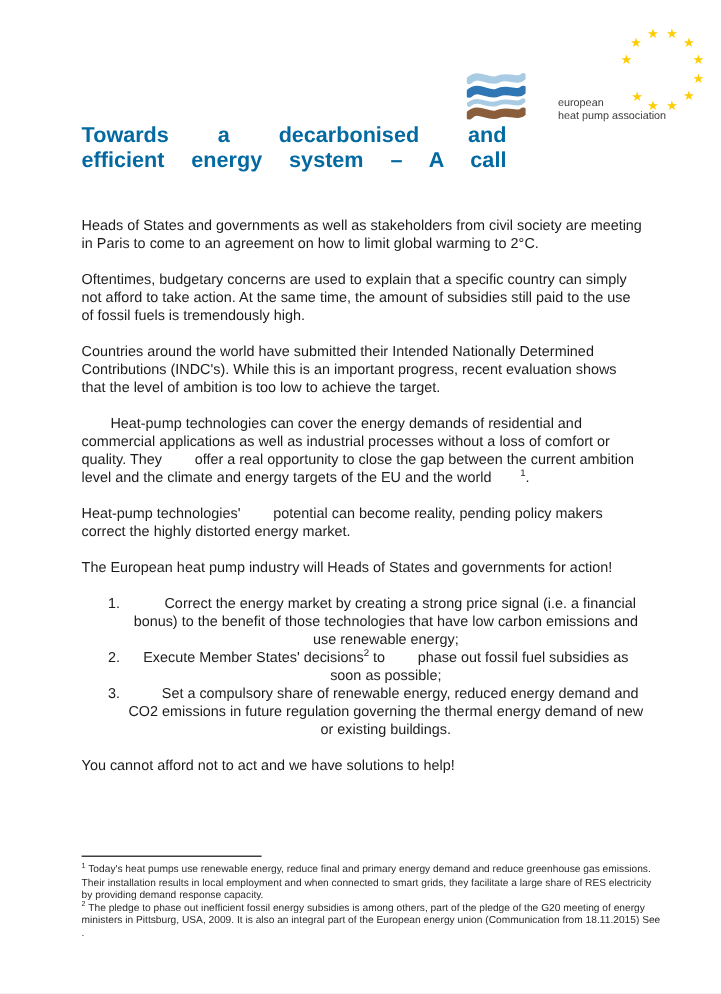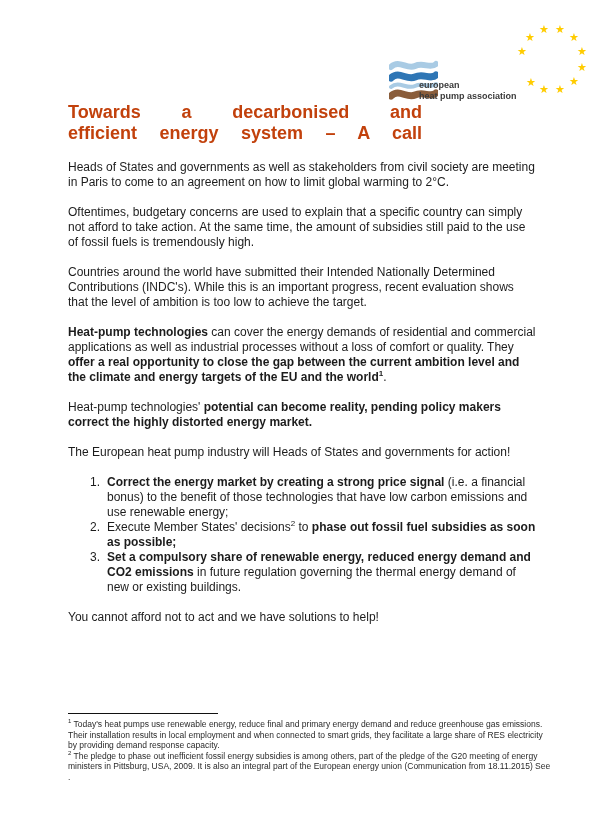--- a/index.html
+++ b/index.html
@@ -14,47 +14,47 @@
   }
   
   .logo{position:absolute;left:0;top:0;width:601px;height:130px;}
   .logo-waves{position:absolute;left:389px;top:57px;}
   .logo-brand{
     position:absolute;left:436px;top:40px;
     font-size:37px;font-weight:bold;letter-spacing:.5px;line-height:37px;
     color:var(--brand_blue,#1e4fa1);
   }
   .logo-sub{
-    position:absolute;left:419px;top:80px;
-    font-size:9px;font-weight:700;line-height:11px;color:#3b3b3b;
+    position:absolute;left:465px;top:80px;
+    font-size:9px;font-weight:400;line-height:11px;color:#3b3b3b;
   }
   .eu-star{
     position:absolute;
     font-size:11px;line-height:11px;
     color:var(--star_gold,#ffcc00);
     transform:translate(-50%,-50%);
   }
   
   .title{
     position:absolute;left:68px;top:102px;width:354px;
-    font-size:18px;font-weight:bold;line-height:21px;color:#c2410c;
+    font-size:18px;font-weight:bold;line-height:21px;color:#0369a1;
   }
   .title .jline{text-align:justify;text-align-last:justify;}
   
   .body{
-    position:absolute;left:68px;top:160px;width:468px;
+    position:absolute;left:68px;top:181px;width:468px;
     font-size:12px;line-height:15px;
   }
   .body p{margin:0 0 15px 0;}
-  .body b, .body .b{font-weight:bold;}
+  .body b, .body .b{font-weight:normal;margin-left:24px;}
   sup{font-size:8px;line-height:0;}
   ol.actions{list-style:none;margin:0 0 15px 0;padding:0;}
   ol.actions li{display:flex;margin-left:22px;}
   ol.actions .num{width:17px;flex:0 0 17px;}
-  ol.actions .li-content{flex:1;}
+  ol.actions .li-content{flex:1;text-align:center;}
   
   .footnotes{
     position:absolute;left:68px;top:713px;width:484px;
     font-size:8.5px;line-height:10.5px;color:#2a2a2a;
   }
   .fn-rule{width:150px;border-top:1.2px solid #111;margin-bottom:5px;}
   .footnotes p{margin:0;}
   .footnotes sup{font-size:6px;}
 </style>
 </head>

